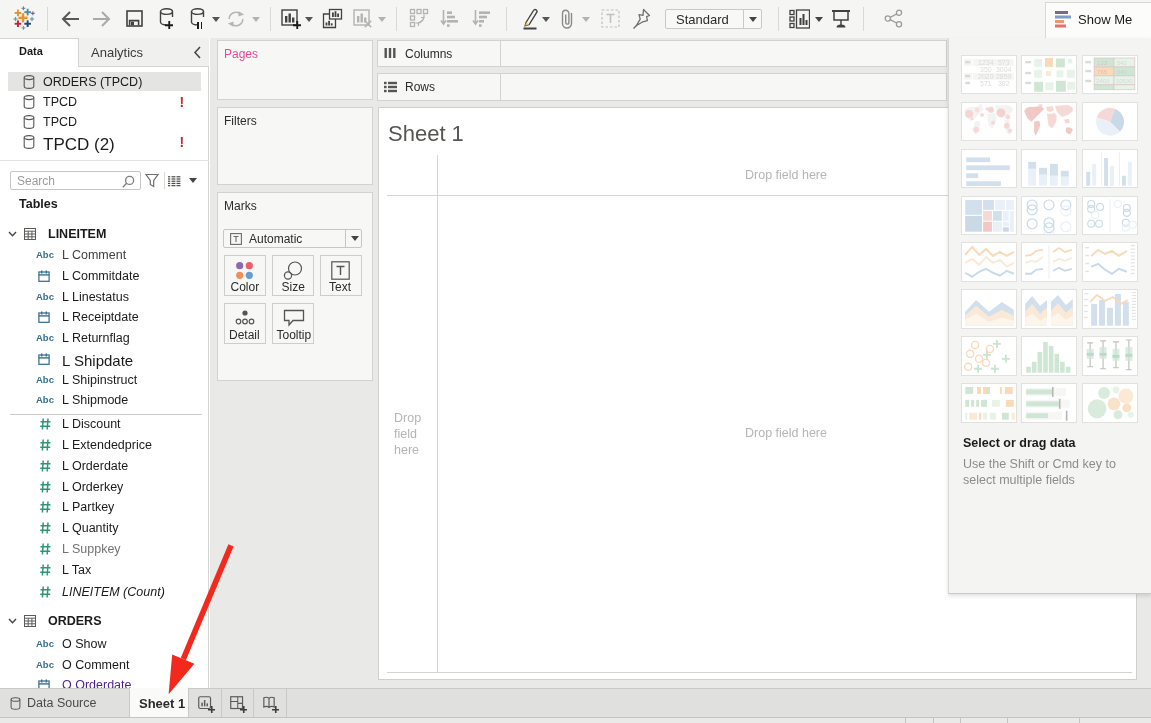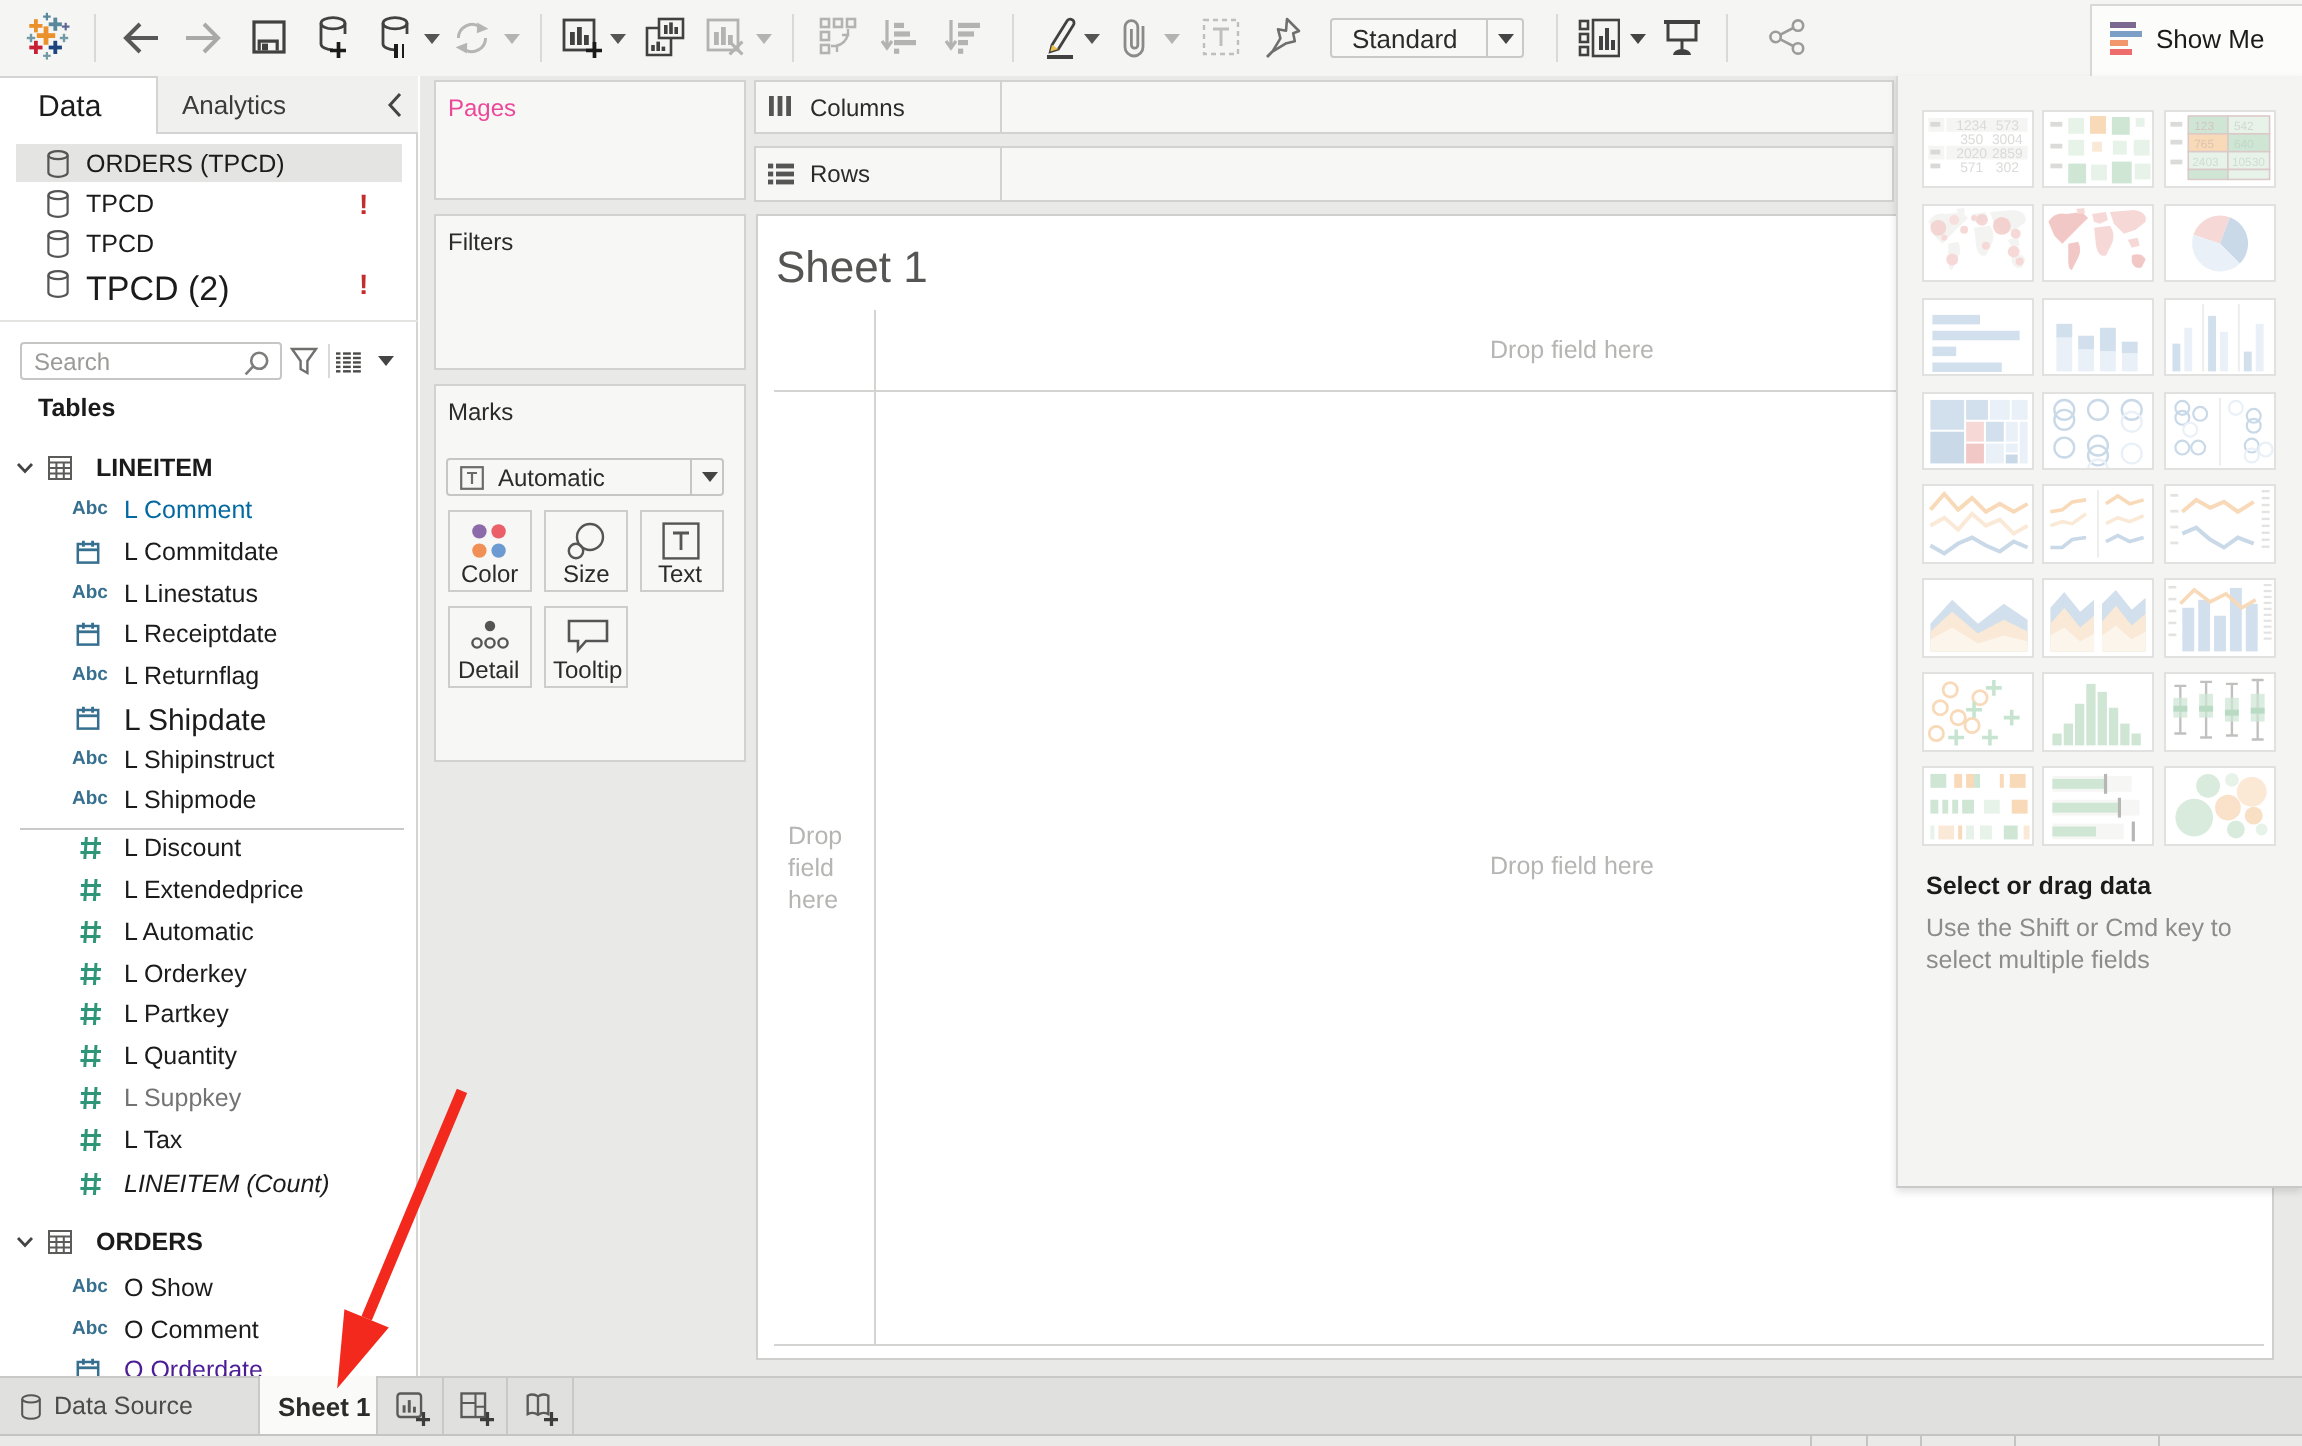--- a/index.html
+++ b/index.html
@@ -193,21 +193,21 @@
 <div class="abs" style="left:1045px;top:2px;width:106px;height:36px;background:#fcfcfb;border:1px solid #d8d8d6;border-bottom:none;border-right:none"></div>
 <svg class="abs" style="left:1055px;top:11px" width="17" height="17" viewBox="0 0 17 17">
 <rect x="0" y="0" width="13" height="3" fill="#7c6992"></rect>
 <rect x="0" y="4.5" width="16" height="3" fill="#7b9fc7"></rect>
 <rect x="0" y="9" width="9" height="3" fill="#f2976b"></rect>
 <rect x="0" y="13.5" width="11" height="3" fill="#ee6c6c"></rect>
   </svg>
 <div class="abs txt" style="left:1078px;top:12px;font-size:13px;color:#1b1b1b">Show Me</div>
 <div class="abs" style="left:0;top:38px;width:209px;height:651px;background:#fff;border-right:1px solid #d4d4d2;border-top:1px solid #d4d4d2"></div>
 <div class="abs" style="left:78px;top:38px;width:131px;height:29px;background:#f0f0ee;border-left:1px solid #d4d4d2;border-bottom:1px solid #d4d4d2"></div>
-<div class="abs txt" style="left:19px;top:45px;font-size:15px;font-weight:normal;color:#1b1b1b">Data</div>
+<div class="abs txt" style="left:19px;top:45px;font-size:11px;font-weight:bold;color:#1b1b1b">Data</div>
 <div class="abs txt" style="left:91px;top:45px;font-size:13px;color:#3b3b3b">Analytics</div>
 <svg class="abs" style="left:193px;top:46px" width="9" height="13" viewBox="0 0 9 13" fill="none" stroke="#444" stroke-width="1.5">
     <path d="M7 1 L2 6.5 L7 12"></path>
   </svg>
 <div class="abs" style="left:8px;top:72px;width:193px;height:19px;background:#e4e4e2"></div>
 <svg class="abs" style="left:23px;top:74.5px" width="12" height="14" viewBox="0 0 12 14" fill="none" stroke="#555" stroke-width="1.1">
 <ellipse cx="6" cy="2.6" rx="4.8" ry="2"></ellipse>
     <path d="M1.2 2.6 V11.2 c0 1.2 2.1 2.2 4.8 2.2 s4.8 -1 4.8 -2.2 V2.6"></path>
   </svg>
 <div class="abs txt" style="left:43px;top:75px;font-size:12.5px;color:#1b1b1b">ORDERS (TPCD)</div>
@@ -260,21 +260,21 @@
 <div class="abs txt" style="left:19px;top:197px;font-weight:bold;font-size:12.5px;color:#1b1b1b">Tables</div>
 <svg class="abs" style="left:8px;top:231px" width="9" height="6" viewBox="0 0 9 6" fill="none" stroke="#444" stroke-width="1.4">
     <path d="M1 1 L4.5 4.7 L8 1"></path>
   </svg>
 <svg class="abs" style="left:24px;top:228px" width="12" height="12" viewBox="0 0 12 12" fill="none" stroke="#5b5b59" stroke-width="1">
 <rect x="0.5" y="0.5" width="11" height="11"></rect>
     <path d="M0.5 3.2 H11.5 M0.5 6 H11.5 M0.5 8.8 H11.5 M4.2 3.2 V11.5 M7.9 3.2 V11.5"></path>
   </svg>
 <div class="abs txt" style="left:48px;top:227px;font-weight:bold;color:#1b1b1b;font-size:12.5px">LINEITEM</div>
 <div class="abs" style="left:36px;top:249px;font-size:9.5px;font-weight:bold;color:#366f8f">Abc</div>
-<div class="abs txt" style="left:62px;top:248px;font-size:12.5px;color:#0369a1">L Comment</div>
+<div class="abs txt" style="left:62px;top:248px;font-size:12.5px;color:#404040">L Comment</div>
 <svg class="abs" style="left:38px;top:269.75px" width="12" height="12" viewBox="0 0 12 12" fill="none" stroke="#366f8f" stroke-width="1.25">
 <rect x="0.9" y="2" width="10.2" height="9.3"></rect>
     <path d="M0.9 4.9 H11.1" stroke-width="1.4"></path>
 <path d="M3.7 0.4 V3.4 M8.3 0.4 V3.4" stroke-width="1.4"></path>
 </svg>
 <div class="abs txt" style="left:62px;top:268.75px;font-size:12.5px;color:#1b1b1b">L Commitdate</div>
 <div class="abs" style="left:36px;top:290.5px;font-size:9.5px;font-weight:bold;color:#366f8f">Abc</div>
 <div class="abs txt" style="left:62px;top:289.5px;font-size:12.5px;color:#1b1b1b">L Linestatus</div>
 <svg class="abs" style="left:38px;top:311.25px" width="12" height="12" viewBox="0 0 12 12" fill="none" stroke="#366f8f" stroke-width="1.25">
 <rect x="0.9" y="2" width="10.2" height="9.3"></rect>
@@ -299,21 +299,21 @@
 <path d="M3.2 0.5 L2.4 11.5 M8 0.5 L7.2 11.5 M0.5 3.8 H10.5 M0.2 8.2 H10.2"></path>
   </svg>
 <div class="abs txt" style="left:62px;top:417px;font-size:12.5px;color:#1b1b1b">L Discount</div>
 <svg class="abs" style="left:40px;top:438.85px" width="11" height="12" viewBox="0 0 11 12" stroke="#2e9578" stroke-width="1.5" fill="none">
 <path d="M3.2 0.5 L2.4 11.5 M8 0.5 L7.2 11.5 M0.5 3.8 H10.5 M0.2 8.2 H10.2"></path>
   </svg>
 <div class="abs txt" style="left:62px;top:437.85px;font-size:12.5px;color:#1b1b1b">L Extendedprice</div>
 <svg class="abs" style="left:40px;top:459.70000000000005px" width="11" height="12" viewBox="0 0 11 12" stroke="#2e9578" stroke-width="1.5" fill="none">
 <path d="M3.2 0.5 L2.4 11.5 M8 0.5 L7.2 11.5 M0.5 3.8 H10.5 M0.2 8.2 H10.2"></path>
   </svg>
-<div class="abs txt" style="left:62px;top:458.70000000000005px;font-size:12.5px;color:#1b1b1b">L Automatic</div>
+<div class="abs txt" style="left:62px;top:458.70000000000005px;font-size:12.5px;color:#1b1b1b">L Orderdate</div>
 <svg class="abs" style="left:40px;top:480.55000000000007px" width="11" height="12" viewBox="0 0 11 12" stroke="#2e9578" stroke-width="1.5" fill="none">
 <path d="M3.2 0.5 L2.4 11.5 M8 0.5 L7.2 11.5 M0.5 3.8 H10.5 M0.2 8.2 H10.2"></path>
   </svg>
 <div class="abs txt" style="left:62px;top:479.55000000000007px;font-size:12.5px;color:#1b1b1b">L Orderkey</div>
 <svg class="abs" style="left:40px;top:501.4000000000001px" width="11" height="12" viewBox="0 0 11 12" stroke="#2e9578" stroke-width="1.5" fill="none">
 <path d="M3.2 0.5 L2.4 11.5 M8 0.5 L7.2 11.5 M0.5 3.8 H10.5 M0.2 8.2 H10.2"></path>
   </svg>
 <div class="abs txt" style="left:62px;top:500.4000000000001px;font-size:12.5px;color:#1b1b1b">L Partkey</div>
 <svg class="abs" style="left:40px;top:522.2500000000001px" width="11" height="12" viewBox="0 0 11 12" stroke="#2e9578" stroke-width="1.5" fill="none">
 <path d="M3.2 0.5 L2.4 11.5 M8 0.5 L7.2 11.5 M0.5 3.8 H10.5 M0.2 8.2 H10.2"></path>

